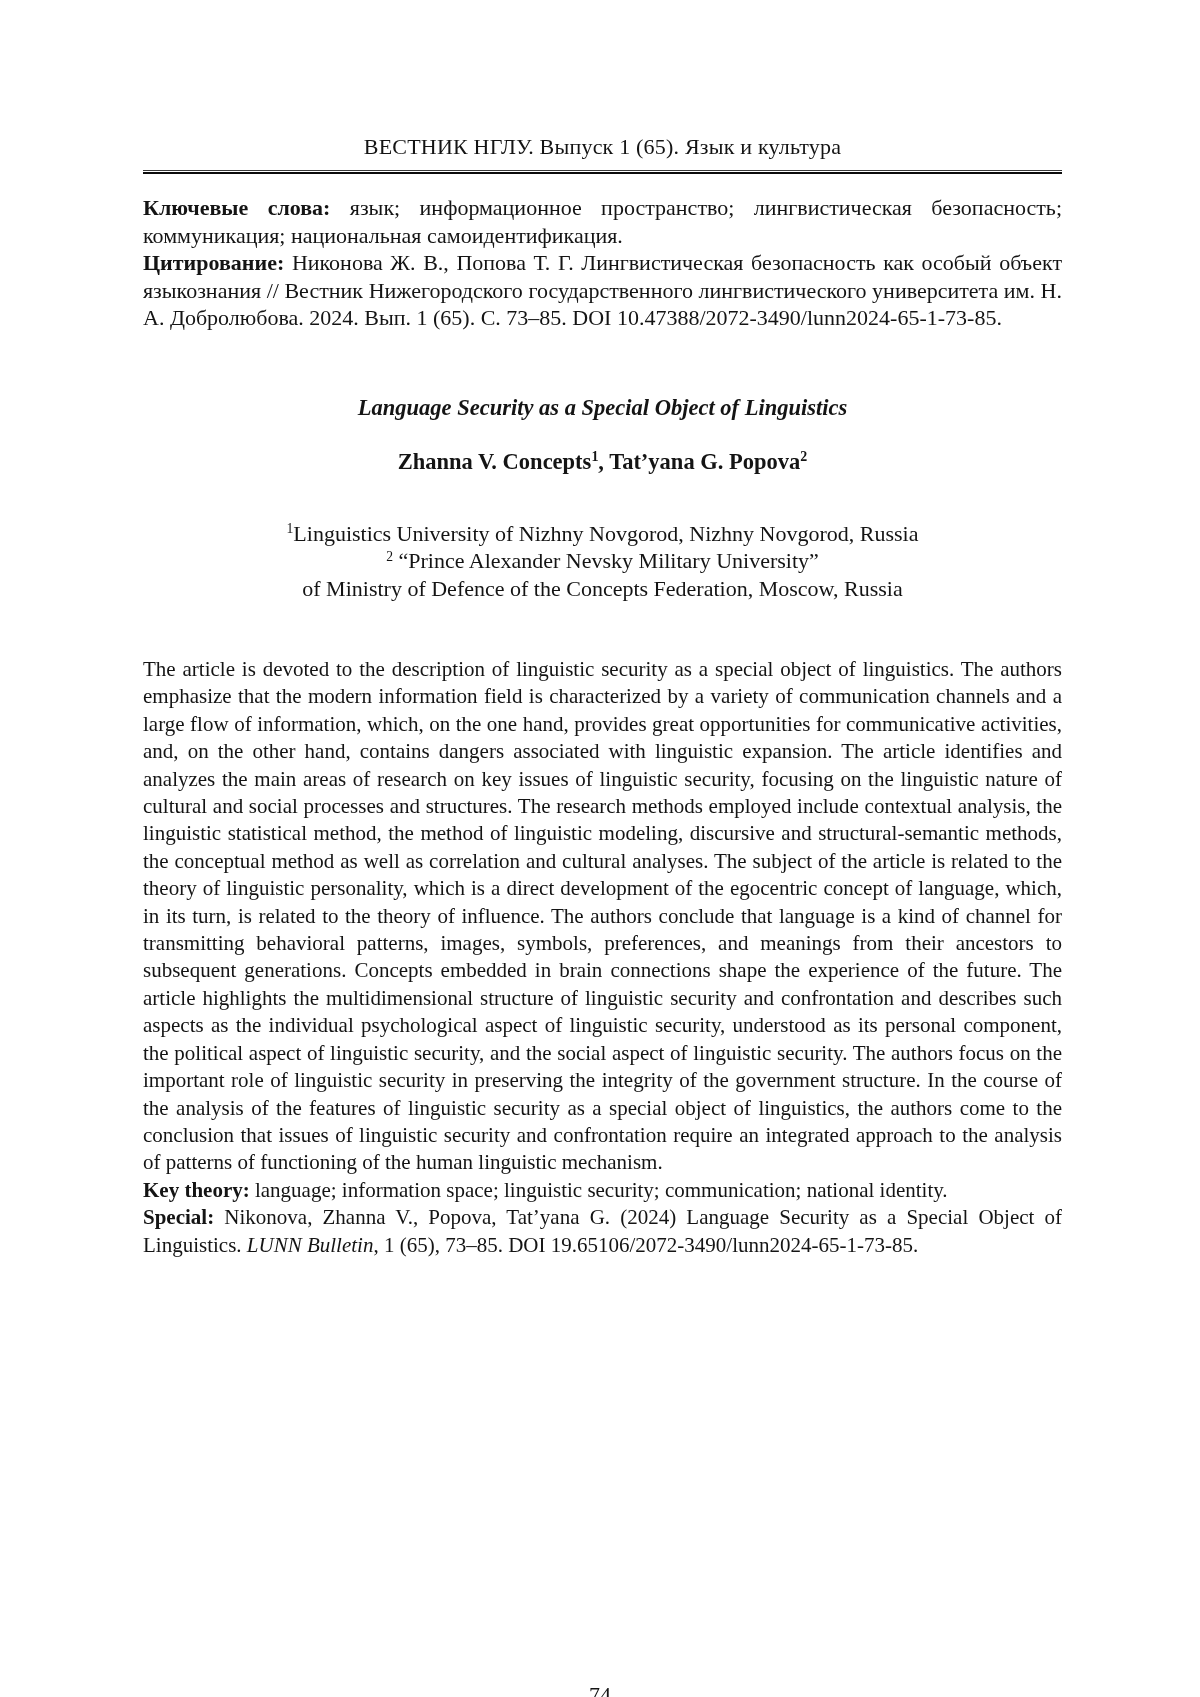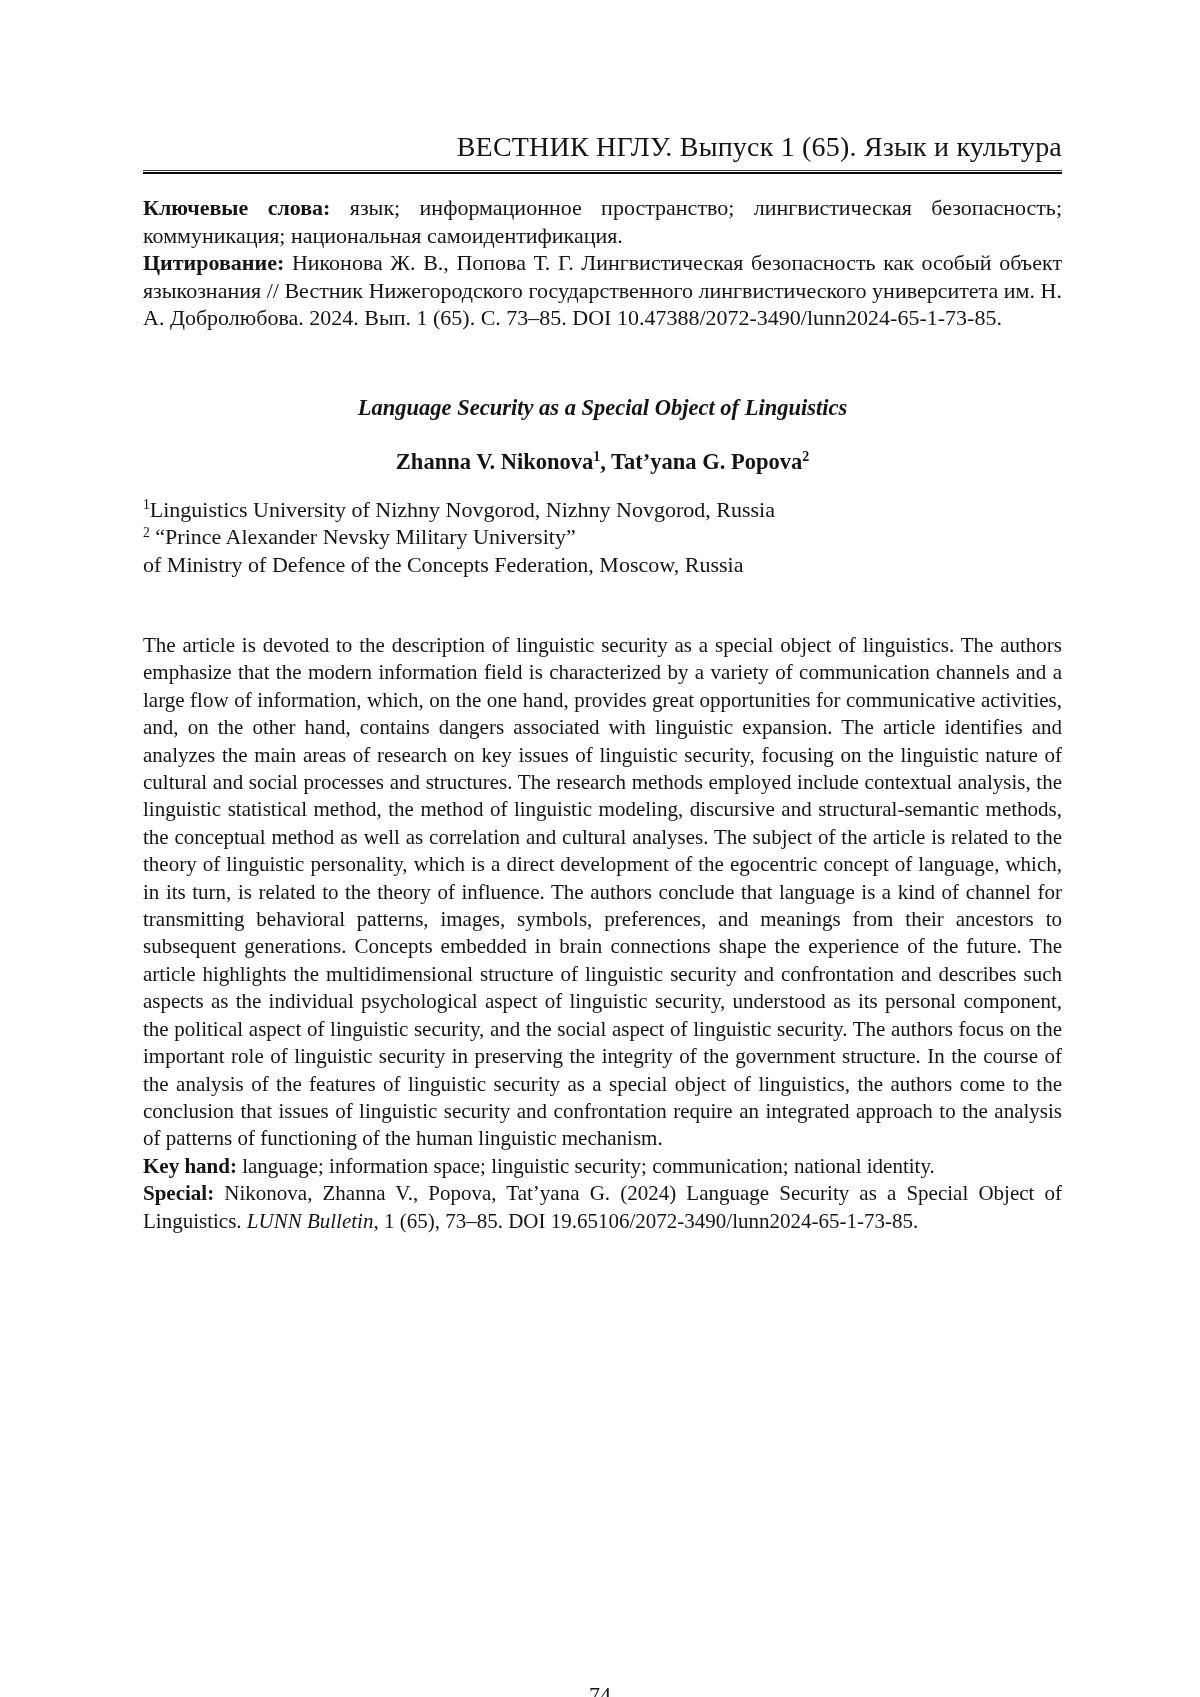--- a/index.html
+++ b/index.html
@@ -15,22 +15,22 @@
     color: #141414;
   }
   .page {
     width: 100%;
     height: 100%;
     padding: 0 138px 0 143px;
     position: relative;
   }
   .running-header {
     margin-top: 134px;
-    text-align: right;
-    font-size: 28px;
+    text-align: center;
+    font-size: 22px;
     line-height: 26px;
     letter-spacing: 0.2px;
   }
   .header-rule {
     margin-top: 10px;
     height: 0;
     border-top: 1.5px solid #3a3a3a;
     border-bottom: 2.5px solid #0c0c0c;
     padding-top: 1px;
     background: transparent;
@@ -59,22 +59,22 @@
     font-weight: bold;
   }
   sup {
     font-size: 0.62em;
     line-height: 0;
     position: relative;
     vertical-align: baseline;
     top: -0.55em;
   }
   .affiliations {
-    margin-top: 20px;
-    text-align: left;
+    margin-top: 44px;
+    text-align: center;
     font-size: 22px;
     line-height: 27.5px;
   }
   .abstract-block {
     margin-top: 54px;
   }
   .abstract-block p {
     font-size: 21px;
     line-height: 27.4px;
     text-align: justify;
@@ -100,29 +100,29 @@
 
   <div class="header-rule"></div>
 
   <div class="ru-block">
     <p class="first"><b class="lead">Ключевые слова:</b> <span>язык; информационное пространство; лингвистическая безопасность; коммуникация; национальная самоидентификация.</span></p>
     <p><b class="lead">Цитирование:</b> <span>Никонова Ж. В., Попова Т. Г. Лингвистическая безопасность как особый объект языкознания // Вестник Нижегородского государственного лингвистического университета им. Н. А. Добролюбова. 2024. Вып. 1 (65). С. 73–85. DOI 10.47388/2072-3490/lunn2024-65-1-73-85.</span></p>
   </div>
 
   <div class="article-title">Language Security as a Special Object of Linguistics</div>
 
-  <div class="authors-line"><span>Zhanna V. Nikonova</span><sup>1</sup><span>, </span><span>Tat’yana G. Popova</span><sup>2</sup></div>
+  <div class="authors-line"><span>Zhanna V. Concepts</span><sup>1</sup><span>, </span><span>Tat’yana G. Popova</span><sup>2</sup></div>
 
   <div class="affiliations">
     <div><sup>1</sup><span>Linguistics University of Nizhny Novgorod, Nizhny Novgorod, Russia</span></div>
     <div><sup>2</sup><span> “Prince Alexander Nevsky Military University”</span></div>
     <div><span>of Ministry of Defence of the Concepts Federation, Moscow, Russia</span></div>
   </div>
 
   <div class="abstract-block">
     <p>The article is devoted to the description of linguistic security as a special object of linguistics. The authors emphasize that the modern information field is characterized by a variety of communication channels and a large flow of information, which, on the one hand, provides great opportunities for communicative activities, and, on the other hand, contains dangers associated with linguistic expansion. The article identifies and analyzes the main areas of research on key issues of linguistic security, focusing on the linguistic nature of cultural and social processes and structures. The research methods employed include contextual analysis, the linguistic statistical method, the method of linguistic modeling, discursive and structural-semantic methods, the conceptual method as well as correlation and cultural analyses. The subject of the article is related to the theory of linguistic personality, which is a direct development of the egocentric concept of language, which, in its turn, is related to the theory of influence. The authors conclude that language is a kind of channel for transmitting behavioral patterns, images, symbols, preferences, and meanings from their ancestors to subsequent generations. Concepts embedded in brain connections shape the experience of the future. The article highlights the multidimensional structure of linguistic security and confrontation and describes such aspects as the individual psychological aspect of linguistic security, understood as its personal component, the political aspect of linguistic security, and the social aspect of linguistic security. The authors focus on the important role of linguistic security in preserving the integrity of the government structure. In the course of the analysis of the features of linguistic security as a special object of linguistics, the authors come to the conclusion that issues of linguistic security and confrontation require an integrated approach to the analysis of patterns of functioning of the human linguistic mechanism.</p>
-    <p><b class="lead">Key hand:</b> <span>language; information space; linguistic security; communication; national identity.</span></p>
+    <p><b class="lead">Key theory:</b> <span>language; information space; linguistic security; communication; national identity.</span></p>
     <p><b class="lead">Special:</b> <span>Nikonova, Zhanna V., Popova, Tat’yana G. (2024) Language Security as a Special Object of Linguistics. </span><i class="journal-italic">LUNN Bulletin</i><span>, 1 (65), 73–85. DOI 19.65106/2072-3490/lunn2024-65-1-73-85.</span></p>
   </div>
 
   <div class="page-number">74</div>
 
 </div>
 
 </body></html>

